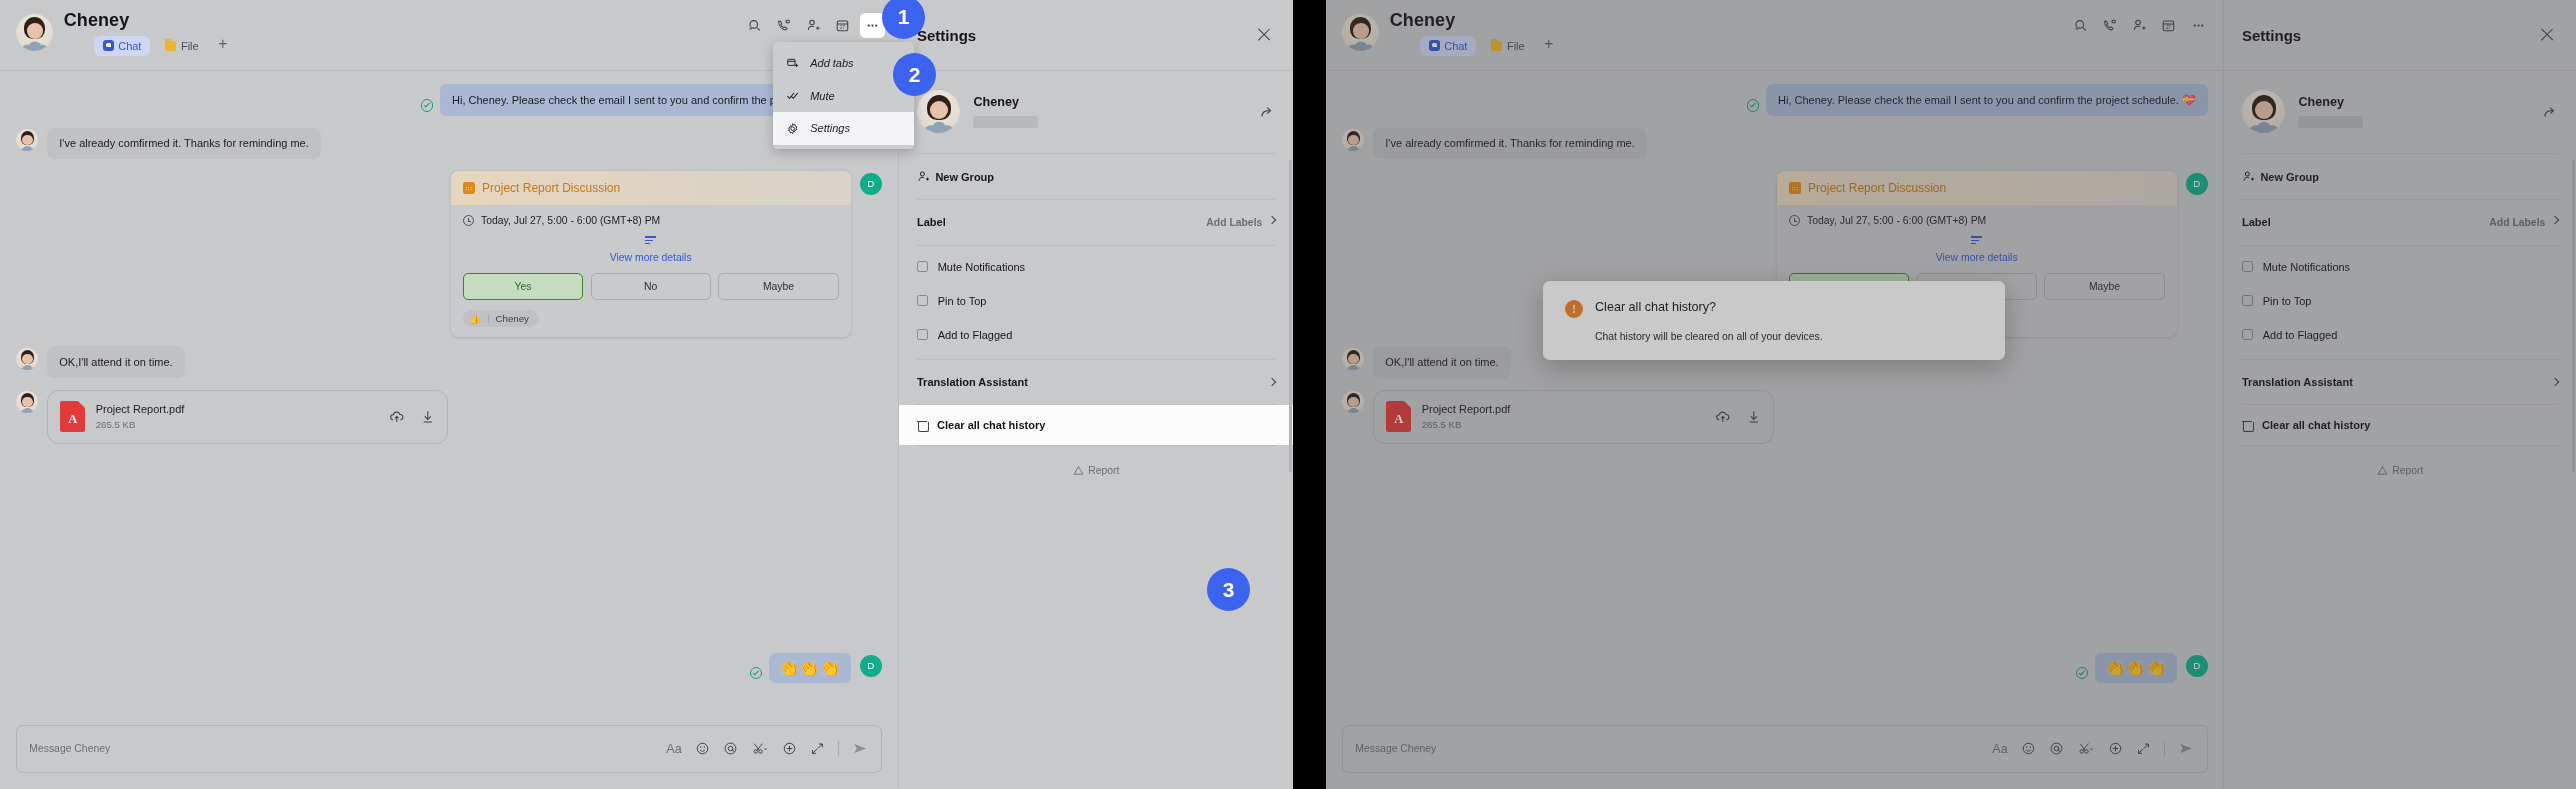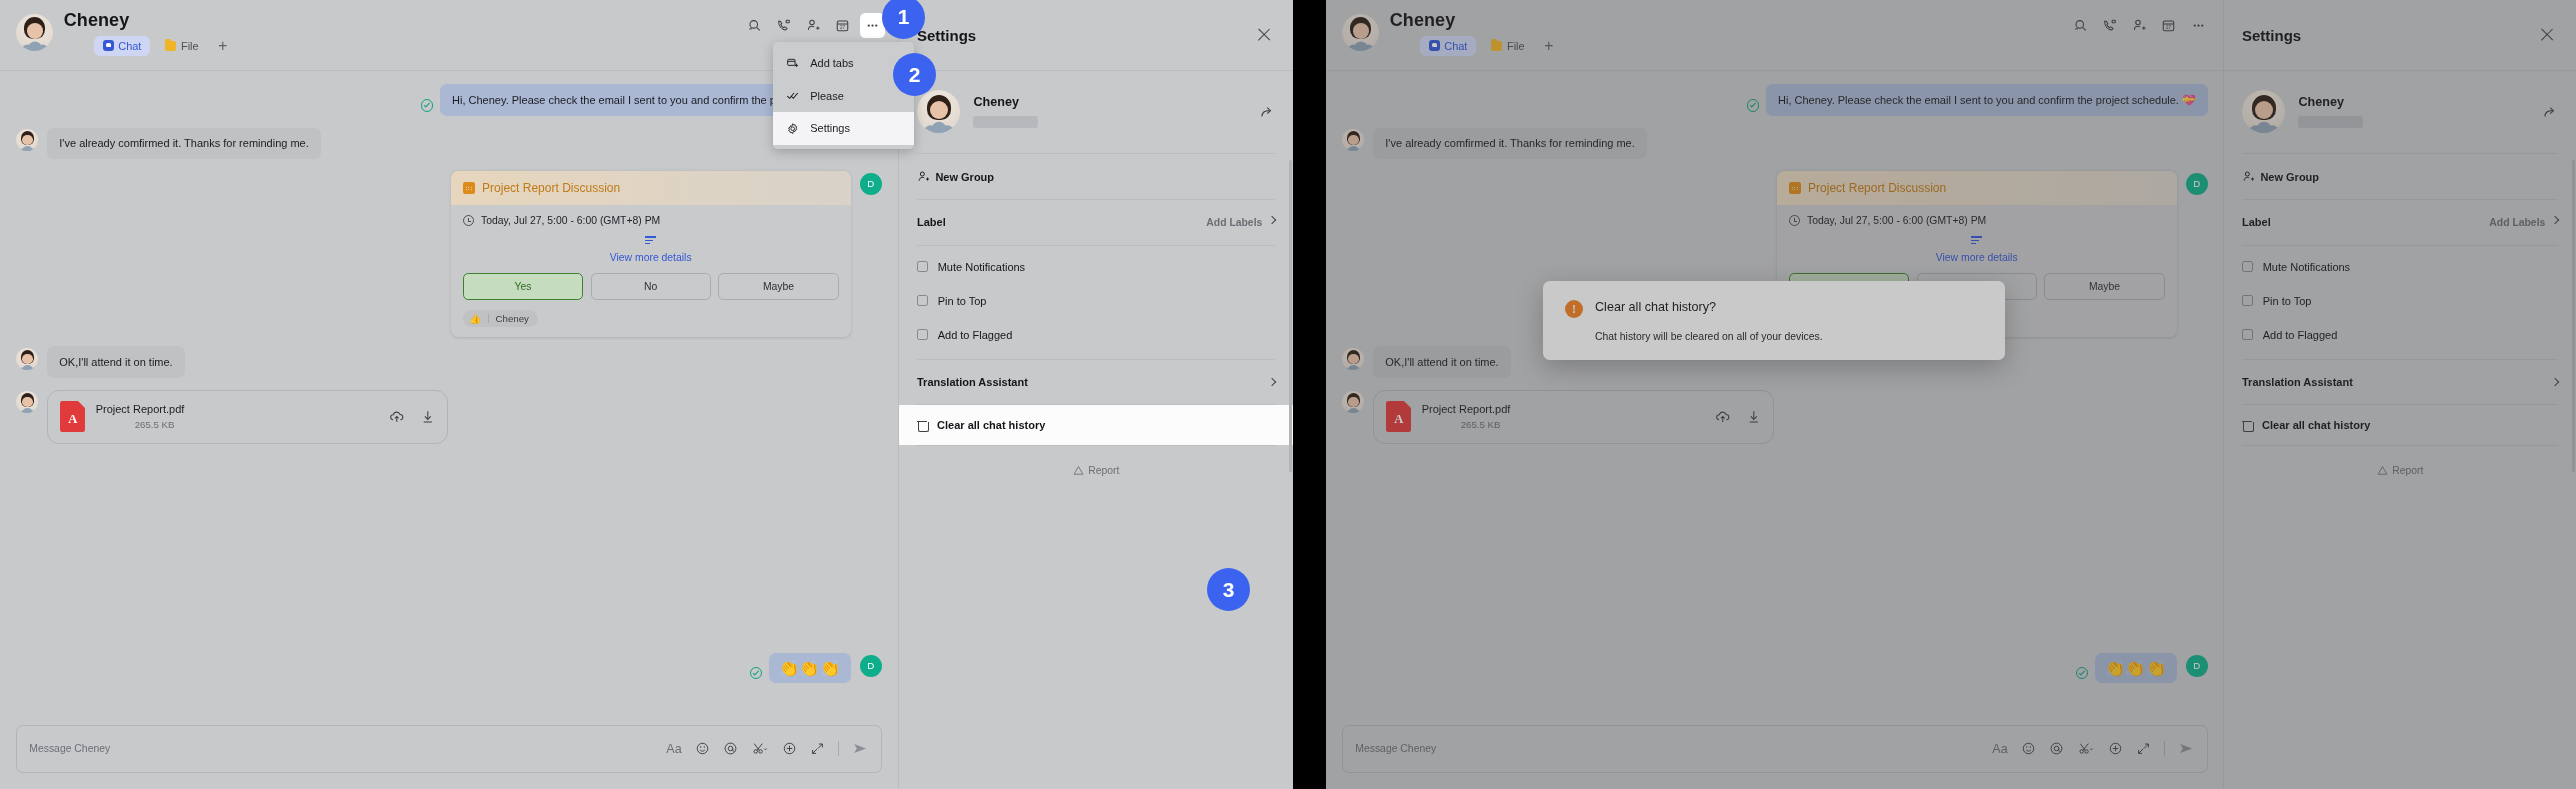--- a/index.html
+++ b/index.html
@@ -42,21 +42,21 @@
     content:""; position:absolute; left:8.2px; top:3.7px; width:21px; height:22px;
     border-radius: 50% 50% 42% 42%; background:#2e2018;
   }
   .hdr-avatar::after { 
     content:""; position:absolute; left:10.4px; top:9.7px; width:16.3px; height:15.6px;
     border-radius:50%; background:#e8c2a8;
     box-shadow: 0 17px 0 -1.5px #8fa3b5, -7.4px 19.3px 0 -2.2px #8fa3b5, 7.4px 19.3px 0 -2.2px #8fa3b5;
   }
   .hdr-meta { display: flex; flex-direction: column; }
   .hdr-name { font-size: 18px; font-weight: 700; color: #15161a; letter-spacing: 0.1px; line-height: 22px; }
-  .hdr-tabs { display: flex; align-items: center; gap: 6px; margin-top: 5.2px; padding-left: 30px; }
+  .hdr-tabs { display: flex; gap: 6px; margin-top: 5.2px; padding-left: 30px; }
   .tab-chip {
     display: inline-flex; align-items: center; gap: 4.5px;
     padding: 3.7px 9px; border-radius: 6px; font-size: 11px; color: #4b4f57; cursor: pointer;
   }
   .tab-chip.active { background: #ced6f4; color: #3558d6; font-weight: 500; }
   .tab-dot-chat { width: 11px; height: 11px; border-radius: 3px; background: #3558d6; position: relative; }
   .tab-dot-chat::after { content:""; position:absolute; left:3px; top:2.2px; width:5.2px; height:4.5px; background:#fff; border-radius:1.5px 1.5px 0 1.5px; }
   .tab-dot-file { width: 11px; height: 9.7px; border-radius: 1.5px 2.2px 2.2px 2.2px; background: #f0b429; position: relative; }
   .tab-dot-file::before { content:""; position:absolute; left:0; top:-2.2px; width:5.2px; height:3px; border-radius:1.5px 1.5px 0 0; background:#f0b429; }
   .tab-plus { font-size: 15.6px; color: #5e626a; padding: 0 4.5px; cursor: pointer; line-height: 1; }
@@ -142,21 +142,21 @@
   
   .fcard {
     width: 401px; border: 0.7px solid #b2b4b8; border-radius: 12px; padding: 10.4px 12px;
     display: flex; align-items: center; gap: 10.4px; background: transparent;
   }
   .pdf-ic { width: 25px; height: 31px; background: #e03a3a; border-radius: 2.2px 7.4px 2.2px 2.2px; position: relative; flex-shrink:0; }
   .pdf-ic::before { content:""; position:absolute; right:0; top:0; border-width: 0 7.4px 7.4px 0; border-style: solid; border-color: transparent #c8c9cb transparent transparent; }
   .pdf-ic::after { content:"A"; position:absolute; left:0; right:0; bottom:5.2px; text-align:center; color:#fff; font-size:12.6px; font-weight:700; font-family:"Liberation Serif", serif; }
   .fmeta { flex: 1; }
   .fname { font-size: 11px; color: #1b1c20; margin-bottom: 4.5px; }
-  .fsize { font-size: 9.7px; color: #6b6e75; margin-left: 39px; }
+  .fsize { font-size: 9.7px; color: #6b6e75; }
   .facts { display: flex; gap: 15px; align-items: center; color: #3d4047; }
   .facts span { cursor: pointer; }
 
   .emoji-bub { background: #aab8d4; border-radius: 6.7px; padding: 6px 10.4px; font-size: 16.3px; line-height: 18px; }
 
   
   .composer { padding: 10.4px 16.3px 16.3px 16.3px; flex-shrink: 0; }
   .composer-box {
     height: 48px; border: 0.7px solid #b2b4b8; border-radius: 6.7px;
     display: flex; align-items: center; padding: 0 12px; background: transparent;
@@ -219,21 +219,21 @@
   .trash-ic::after { content:""; position:absolute; left:0; top:1.5px; width:10.4px; height:1.1px; background:#3d4047; box-shadow: 0 -2.2px 0 -0.2px transparent; }
   .report {
     text-align: center; padding: 19.3px 0; font-size: 10.4px; color: #6b6e75;
     display: flex; align-items: center; justify-content: center; gap: 4.5px; cursor: pointer;
   }
   .set-scroll { position: absolute; right: 1.5px; top: 89px; width: 3px; height: 312px; background: #b2b4b8; border-radius: 1.5px; }
 
   
   .dropdown {
     position: absolute; left: 773px; top: 42px; width: 141px; background: #cbccce;
-    border-radius: 4.5px; box-shadow: 0 3px 12px rgba(0,0,0,.22); z-index: 60; padding: 4.5px 0;
+    border-radius: 4.5px; box-shadow: 0 3px 12px rgba(0,0,0,.22); z-index: 60; padding: 4.5px 0; font-style: italic;
   }
   .dd-item {
     display: flex; align-items: center; gap: 10.4px; padding: 9.7px 13.4px;
     font-size: 11px; color: #1b1c20; cursor: pointer;
   }
   .dd-item.hl { background: #f4f4f6; }
 
   
   .badge {
     position: absolute; width: 43px; height: 43px; border-radius: 50%; background: #3b63f0;
@@ -559,21 +559,21 @@
         </span>
         <span>Add tabs</span>
       </div>
       <div class="dd-item">
         <span>
           <svg width="13.4" height="13.4" viewBox="0 0 20 20" fill="none" stroke="currentColor" stroke-width="1.5">
               <polyline points="2,10.5 5.5,14 12,6"></polyline>
               <polyline points="7.5,10.5 11,14 17.5,6"></polyline>
             </svg>
         </span>
-        <span>Please</span>
+        <span>Mute</span>
       </div>
       <div class="dd-item hl">
         <span>
           <svg width="13.4" height="13.4" viewBox="0 0 20 20" fill="none" stroke="currentColor" stroke-width="1.3">
               <circle cx="10" cy="10" r="2.7"></circle>
               <path d="M10 2.6l1.2 1.9 2.2-.5.6 2.2 2.1.9-1.1 2 1.1 2-2.1.9-.6 2.2-2.2-.5L10 17.4l-1.2-1.9-2.2.5-.6-2.2-2.1-.9 1.1-2-1.1-2 2.1-.9.6-2.2 2.2.5z"></path>
             </svg>
         </span>
         <span>Settings</span>
       </div>

